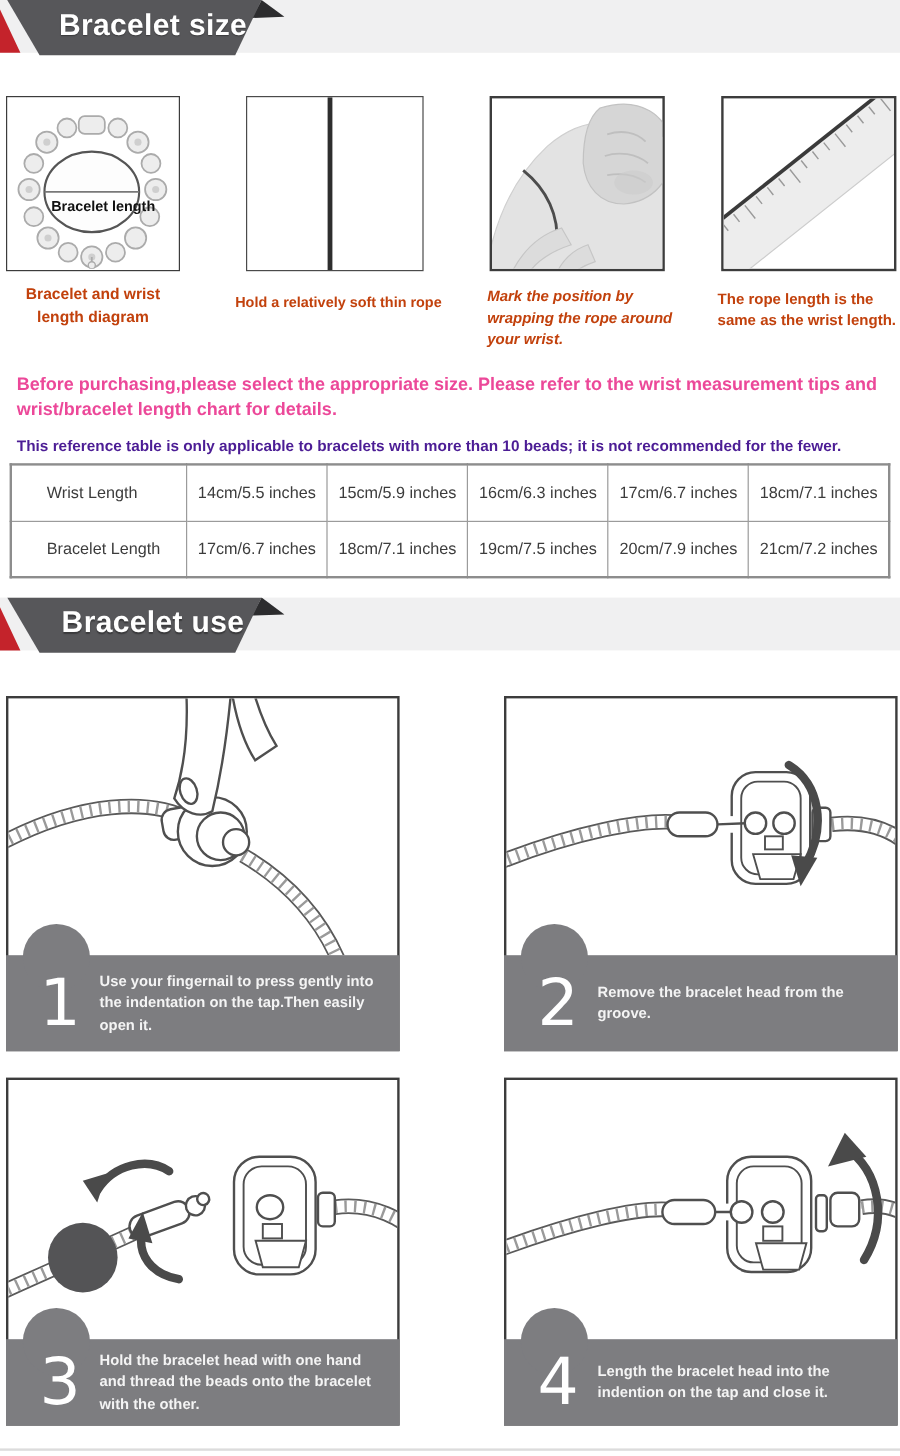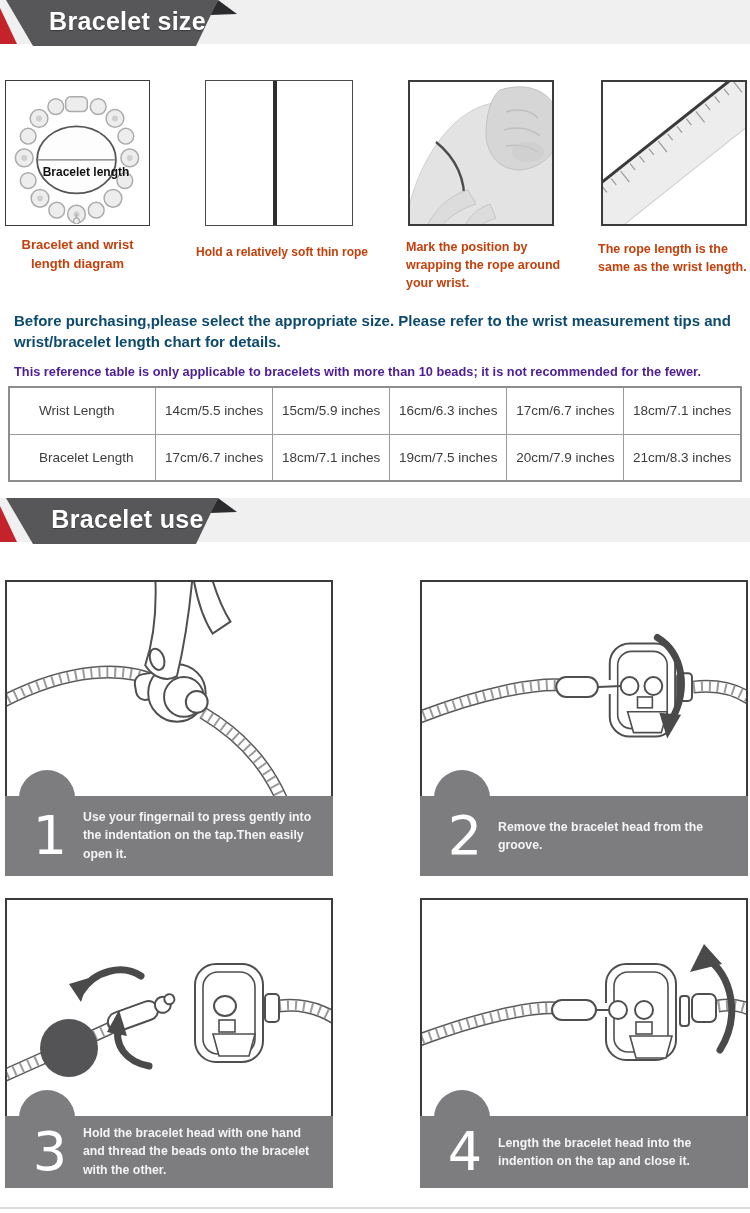--- a/index.html
+++ b/index.html
@@ -16,21 +16,21 @@
 
   
   .pbox{position:absolute;background:#fff;border:2px solid #3c3c3c;box-sizing:border-box;overflow:hidden;}
   .cap{position:absolute;font-weight:bold;color:#c2410c;font-size:12.5px;line-height:1.45;}
   .vline{position:absolute;top:0;bottom:0;left:46%;width:4px;background:#2e2e2e;}
   .diag-label-top{position:absolute;left:15px;top:84px;width:130px;text-align:center;
                   font-weight:bold;font-size:12px;color:#111;}
 
   
   .intro{position:absolute;left:14px;top:296px;width:734px;font-weight:bold;
-         font-size:15px;line-height:1.38;color:#0c4a6e;}
+         font-size:15px;line-height:1.38;color:#ec4899;}
   .warning{position:absolute;left:14px;top:351px;font-weight:bold;font-size:12.8px;
            color:#4c1d95;white-space:nowrap;}
 
   
   .size-table{position:absolute;left:8px;top:386px;width:734px;height:96px;
               border-collapse:collapse;table-layout:fixed;
               font-size:13.5px;color:#3c3c3c;}
   .size-table td{border:1px solid #9b9b9b;text-align:center;vertical-align:middle;
                  padding:0 2px;background:#fff;}
   .size-table td.rowlab{text-align:left;padding-left:29px;}
@@ -130,21 +130,21 @@
       <g transform="rotate(-38.5 71 71)">
         <rect x="-46" y="50" width="240" height="46" fill="#ededed" stroke="#cdcdcd"></rect>
         <line x1="-46" y1="49" x2="194" y2="49" stroke="#3a3a3a" stroke-width="3"></line>
         <path d="M-30 52V66 M-18 52V60 M-6 52V60 M6 52V60 M18 52V66 M30 52V60 M42 52V60 M54 52V60 M66 52V66 M78 52V60 M90 52V60 M102 52V60 M114 52V66 M126 52V60 M138 52V60 M150 52V60 M162 52V66 M174 52V60" stroke="#9a9a9a" stroke-width="1.2" fill="none"></path>
       </g>
     </svg>
   </div>
 
   <div class="cap" style="left:5px;top:236px;width:145px;text-align:center;font-size:13px;">Bracelet and wrist length diagram</div>
   <div class="cap" style="left:196px;top:244px;width:170px;font-size:12px;white-space:nowrap;">Hold a relatively soft thin rope</div>
-  <div class="cap" style="left:406px;top:238px;width:158px;">Mark the position by wrapping the rope around your wrist.</div>
+  <div class="cap" style="left:406px;top:238px;width:158px;font-style:italic;">Mark the position by wrapping the rope around your wrist.</div>
   <div class="cap" style="left:598px;top:240px;width:158px;">The rope length is the same as the wrist length.</div>
 
   <p class="intro">Before purchasing,please select the appropriate size. Please refer to the wrist measurement tips and wrist/bracelet length chart for details.</p>
   <p class="warning">This reference table is only applicable to bracelets with more than 10 beads; it is not recommended for the fewer.</p>
 
   <table class="size-table">
     <tbody>
       <tr>
         <td class="rowlab" style="width:114px;">Wrist Length</td>
         <td>14cm/5.5 inches</td>
@@ -152,21 +152,21 @@
         <td>16cm/6.3 inches</td>
         <td>17cm/6.7 inches</td>
         <td>18cm/7.1 inches</td>
       </tr>
       <tr>
         <td class="rowlab">Bracelet Length</td>
         <td>17cm/6.7 inches</td>
         <td>18cm/7.1 inches</td>
         <td>19cm/7.5 inches</td>
         <td>20cm/7.9 inches</td>
-        <td>21cm/8.3 inches</td>
+        <td>21cm/7.2 inches</td>
       </tr>
     </tbody>
   </table>
 
   <div class="ribbon-row" style="top:498px;">
     <div class="ribbon-strip"></div>
     <svg class="ribbon-svg" viewBox="0 0 240 47">
       <polygon points="0,8 17,44 0,44" fill="#c4232b"></polygon>
       <polygon points="218,0 237,14 210,15" fill="#2c2c2e"></polygon>
       <polygon points="6,0 218,0 196,46 33,46" fill="#57575a"></polygon>

